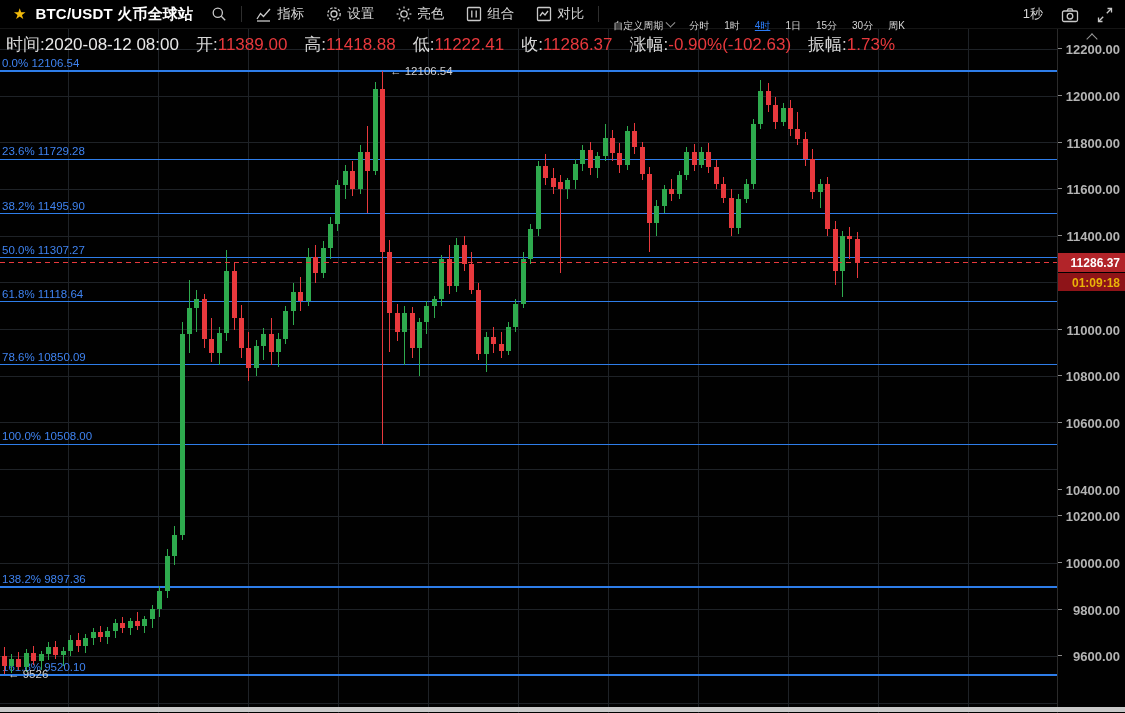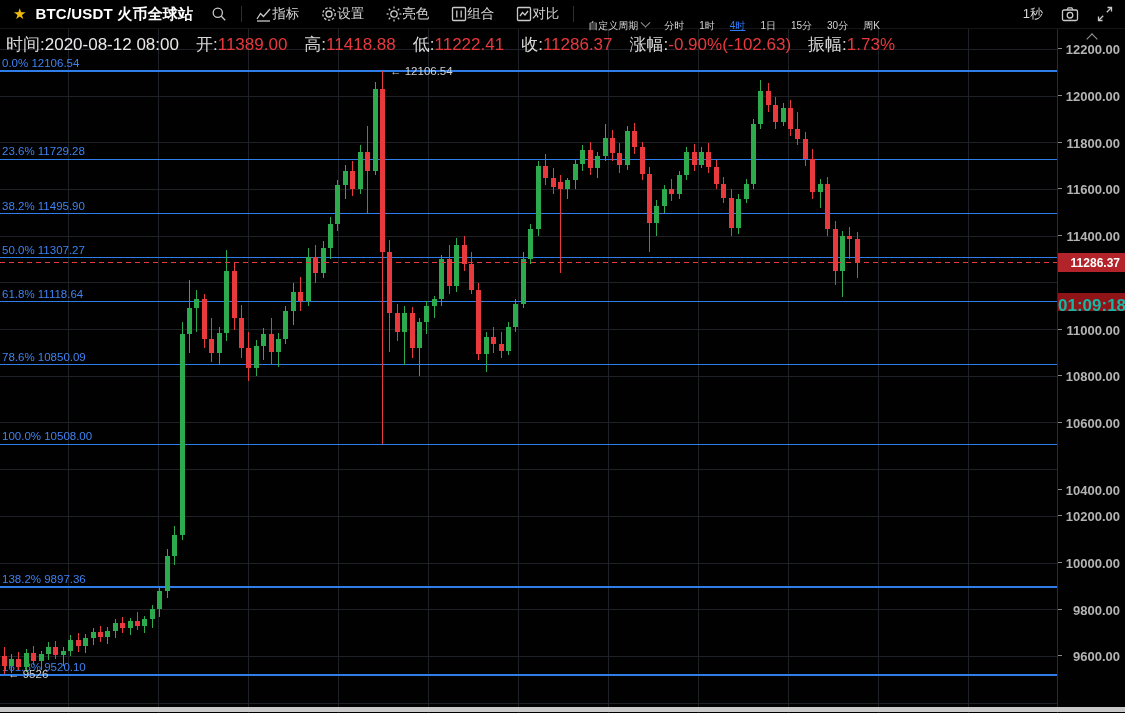--- a/index.html
+++ b/index.html
@@ -6,33 +6,33 @@
   html,body { width:1125px; height:713px; background:#000; overflow:hidden;
     font-family:"Liberation Sans","DejaVu Sans",sans-serif; }
   .stage { position:relative; width:1125px; height:713px; background:#010101; }
 
   
   .toolbar { position:absolute; top:0; left:0; width:1125px; height:29px;
     background:#000; display:flex; align-items:center; z-index:30;
     border-bottom:1px solid #151515; }
   .star { color:#f0b90b; font-size:15px; margin-left:13px; }
   .symbol { color:#fff; font-weight:bold; font-size:15px; margin-left:9px; letter-spacing:.2px;text-align:right; }
-  .tool-btn { display:flex; align-items:center; color:#d5d5d5;
+  .tool-btn { display:flex; align-items:center; gap:5px; color:#d5d5d5;
     font-size:13.5px; cursor:pointer; }
   .vdiv { width:1px; height:16px; background:#2e2e2e; margin:0 14px; }
   .icon { display:inline-flex; }
   .icon svg { stroke:#c9c9c9; fill:none; stroke-width:1.3; }
   .mag { margin-left:18px; }
   .mi { margin-right:22px; }
   .period { color:#d5d5d5; font-size:10px; margin-right:15px; cursor:pointer;margin-top:24px; }
   .period.active { color:#2b7cf7;text-decoration:underline; }
   .chev { width:7px; height:7px; border-right:1.4px solid #9a9a9a;
     border-bottom:1.4px solid #9a9a9a; transform:rotate(45deg) translate(-2px,-2px);
     display:inline-block; margin-left:4px; }
-  .tb-right { margin-left:auto; display:flex; align-items:center; margin-right:12px; }
+  .tb-right { margin-left:auto; display:flex; align-items:flex-end; margin-right:12px; }
   .latency { color:#d5d5d5; font-size:13px; margin-right:18px; }
 
   
   .infobar { position:absolute; top:33px; left:6px; z-index:20; display:flex;
     font-size:17px; white-space:nowrap; }
   .inf { margin-right:17px; }
   .inf .lb { color:#d8d8d8; }
   .inf .vl-white { color:#e8e8e8; }
   .inf .vl-red { color:#e8393d; }
 
@@ -47,22 +47,22 @@
     font-size:13px; font-weight:bold; text-align:right; padding-right:6px; }
   .ytick::before { content:""; position:absolute; left:0; top:6px; width:4px;
     height:1px; background:#8a8a8a; }
   .caret-up { position:absolute; top:6px; left:30px; width:8px; height:8px;
     border-left:1.4px solid #9a9a9a; border-top:1.4px solid #9a9a9a;
     transform:rotate(45deg); }
   .badge { position:absolute; left:0; width:68px; height:19px; background:#b22429;
     color:#fff; font-size:12px; font-weight:bold; text-align:right;
     padding:3px 6px 0 0; }
   .countdown { position:absolute; left:0; width:68px; height:19px; background:#8e1418;
-    color:#14b8a6; font-size:17px; font-weight:bold; text-align:right;
-    padding:3px 6px 0 0; border-top:1px solid #000;margin-top:20px; }
+    color:#eab308; font-size:12px; font-weight:bold; text-align:right;
+    padding:3px 6px 0 0; border-top:1px solid #000; }
 
   
   .bottom-strip { position:absolute; left:0; bottom:1px; width:1125px; height:5px;
     background:#c9c9c9; z-index:25; }
 </style>
 </head>
 <body>
 
 <div class="stage">
 

